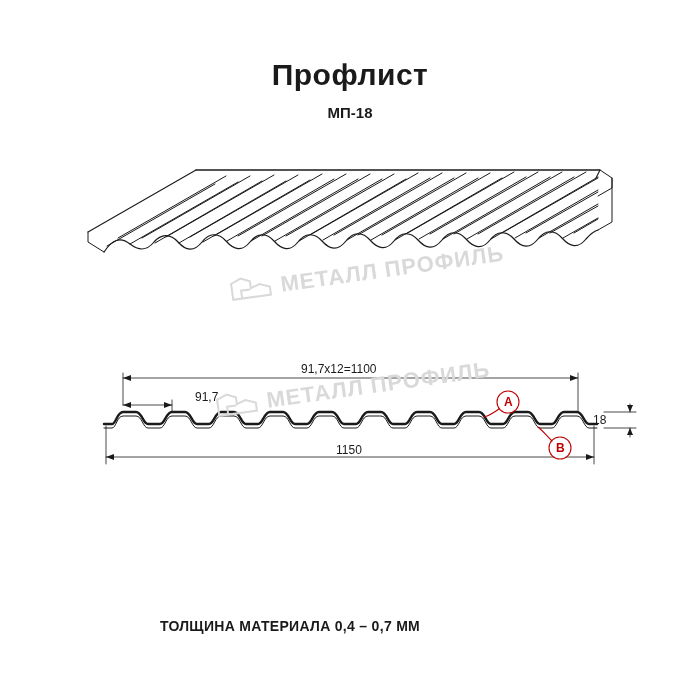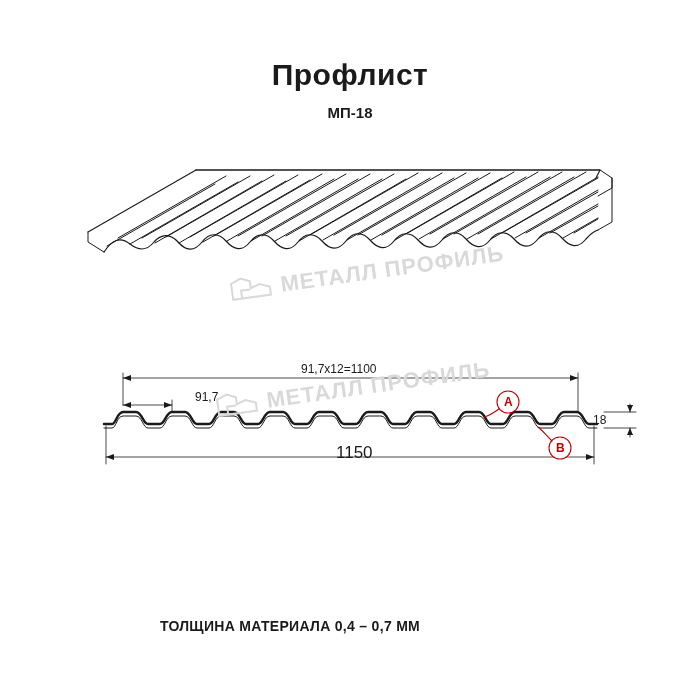--- a/index.html
+++ b/index.html
@@ -313,21 +313,21 @@
         <g stroke="#c00000" stroke-width="1.1">
           <circle cx="560" cy="448" r="11" fill="#ffffff"></circle>
           <path d="M552,441 C546,435 542,430 538,427" fill="none"></path>
         </g>
       </g>
     </g>
   </svg>
 
   <div class="dim-label" style="top:362px; left:301px;">91,7х12=1100</div>
   <div class="dim-label" style="top:390px; left:159px;margin-left:36px;">91,7</div>
-  <div class="dim-label" style="top:443px; left:336px; font-size:17px;">1150</div>
+  <div class="dim-label" style="top:443px; left:336px; font-size:12px;">1150</div>
   <div class="dim-label" style="top:413px; left:593px;">18</div>
 
   <div class="callout-label" style="top:395px; left:504px;">A</div>
   <div class="callout-label" style="top:441px; left:556px;">B</div>
 
   <div class="wm wm-top">
     <span class="wm-logo">
       <svg width="44" height="26" viewBox="0 0 44 26" fill="none" stroke="#d9d9d9" stroke-width="2">
         <path d="M3,23 L3,7 L13,3 L22,7 L22,14 L31,11 L41,15 L41,23 Z"></path>
         <path d="M12,23 L12,15 L21,15"></path>

